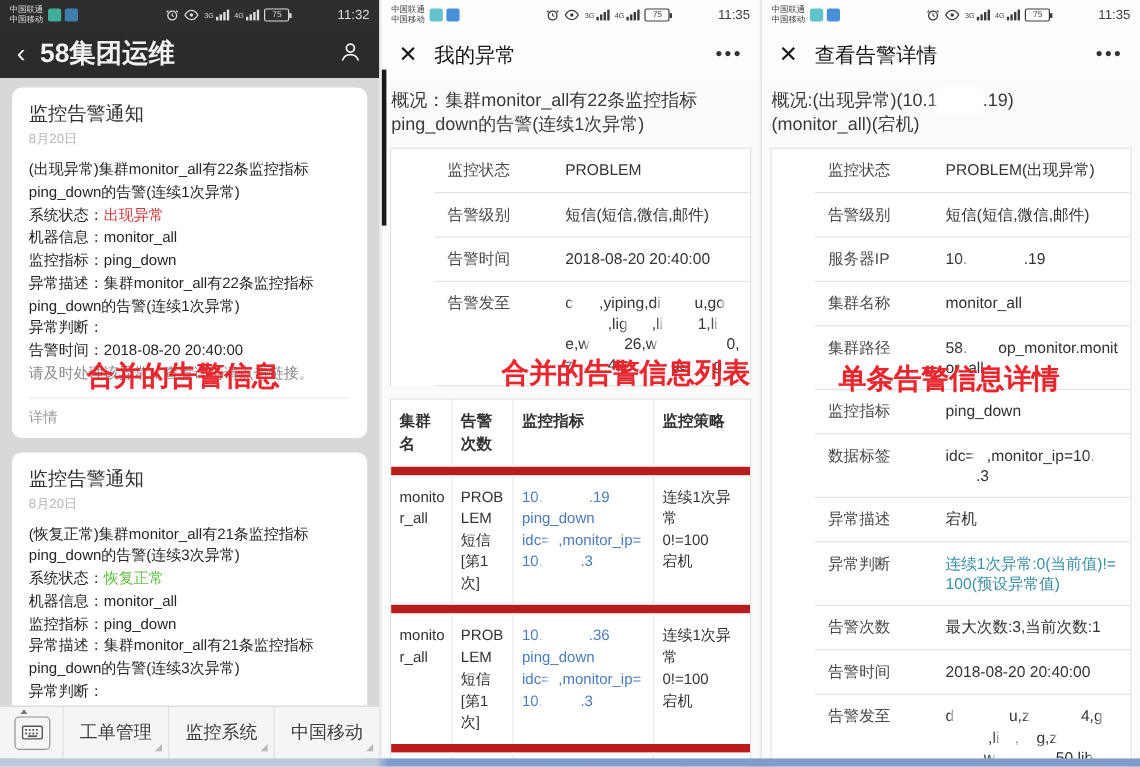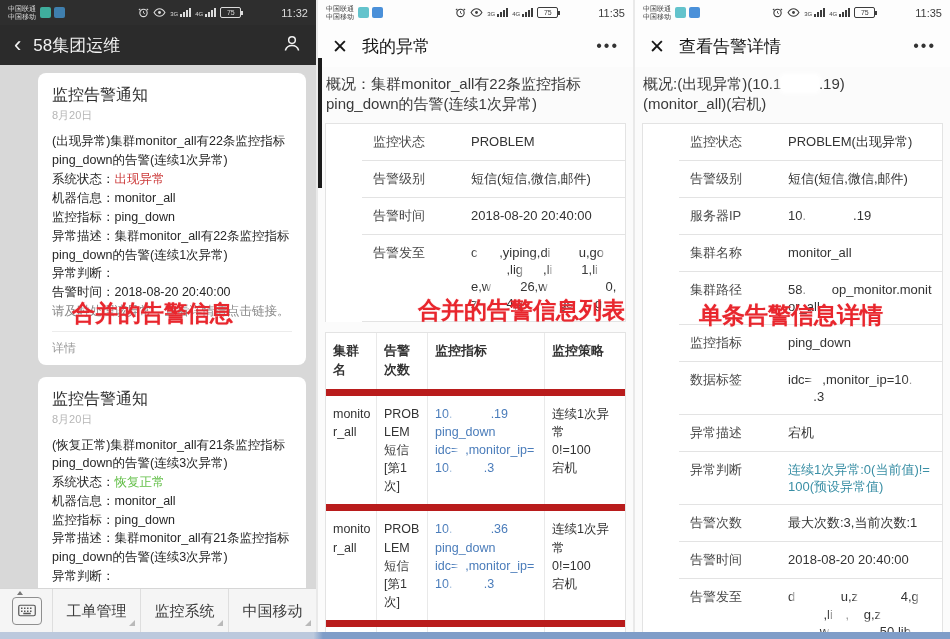--- a/index.html
+++ b/index.html
@@ -22,24 +22,24 @@
   .netlbl { font-size:6px; line-height:6px; margin-right:1px; }
   .bars { display:inline-flex; align-items:flex-end; gap:1px; }
   .bars i { width:2px; background:currentColor; display:block; }
   .batt { width:21px; height:11px; border:1px solid currentColor; border-radius:2px; font-size:7px; line-height:9px; text-align:center; position:relative; }
   .batt::after { content:""; position:absolute; right:-3px; top:3px; width:2px; height:4px; background:currentColor; }
   .sb-time { font-size:11px;margin-left:36px; }
 
   
   .titlebar { height:40px; background:#2b2b2b; color:#f2f2f2; display:flex; align-items:center; padding:0 14px; }
   .back-chevron { font-size:22px; line-height:1; font-weight:400; margin-right:12px; cursor:pointer; }
-  .titlebar-title { font-size:17px; font-weight:400; }
+  .titlebar-title { font-size:22px; font-weight:700; }
   .titlebar-right { margin-left:auto; }
   .chat { padding:8px 10px 0 10px; }
-  .card { background:#fff; border-radius:8px; padding:12px 14px 0 14px; margin-bottom:12px;margin-left:28px; }
+  .card { background:#fff; border-radius:8px; padding:12px 14px 0 14px; margin-bottom:12px; }
   .card-title { font-size:16px; color:#2f2f2f; margin-bottom:2px; }
   .card-date { font-size:11px; color:#b6b6b6; margin-bottom:9px; }
   .card-body { font-size:12.5px; line-height:1.5; color:#262626; }
   .card-body .tip { color:#8a8a8a; }
   .v-bad { color:#cc3a3a;font-family:Liberation Mono, monospace; }
   .v-good { color:#62bf47; }
   .card-footer { margin-top:10px; border-top:1px solid #ececec; padding:8px 0; font-size:12px; color:#9a9a9a; cursor:pointer; }
   .toolbar { position:absolute; left:0; right:0; bottom:7px; height:44px; background:#f5f5f5; border-top:1px solid #d6d6d6; display:flex; align-items:center; }
   .kb-box { width:30px; height:28px; border:1px solid #8f8f8f; border-radius:4px; margin:0 10px 0 12px; display:flex; align-items:center; justify-content:center; position:relative; color:#555; }
   .kb-box::before { content:""; position:absolute; top:-7px; left:4px; border-left:3px solid transparent; border-right:3px solid transparent; border-bottom:4px solid #777; }

